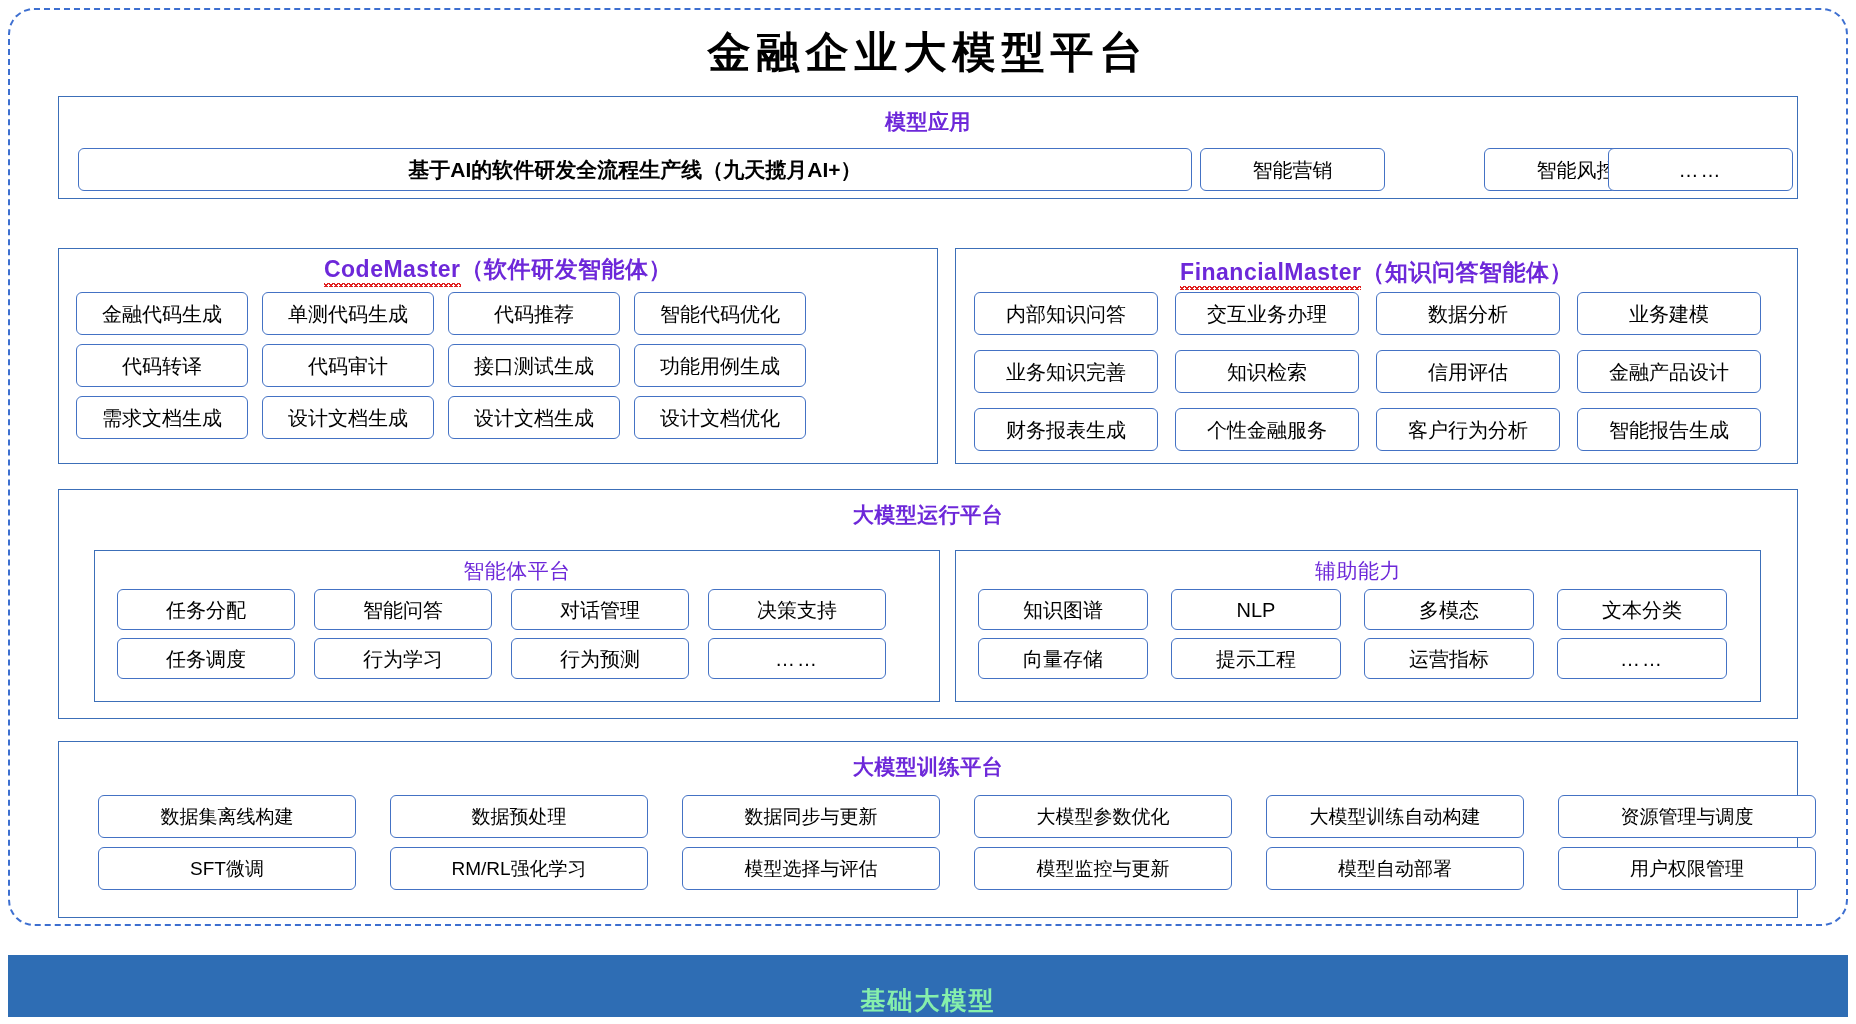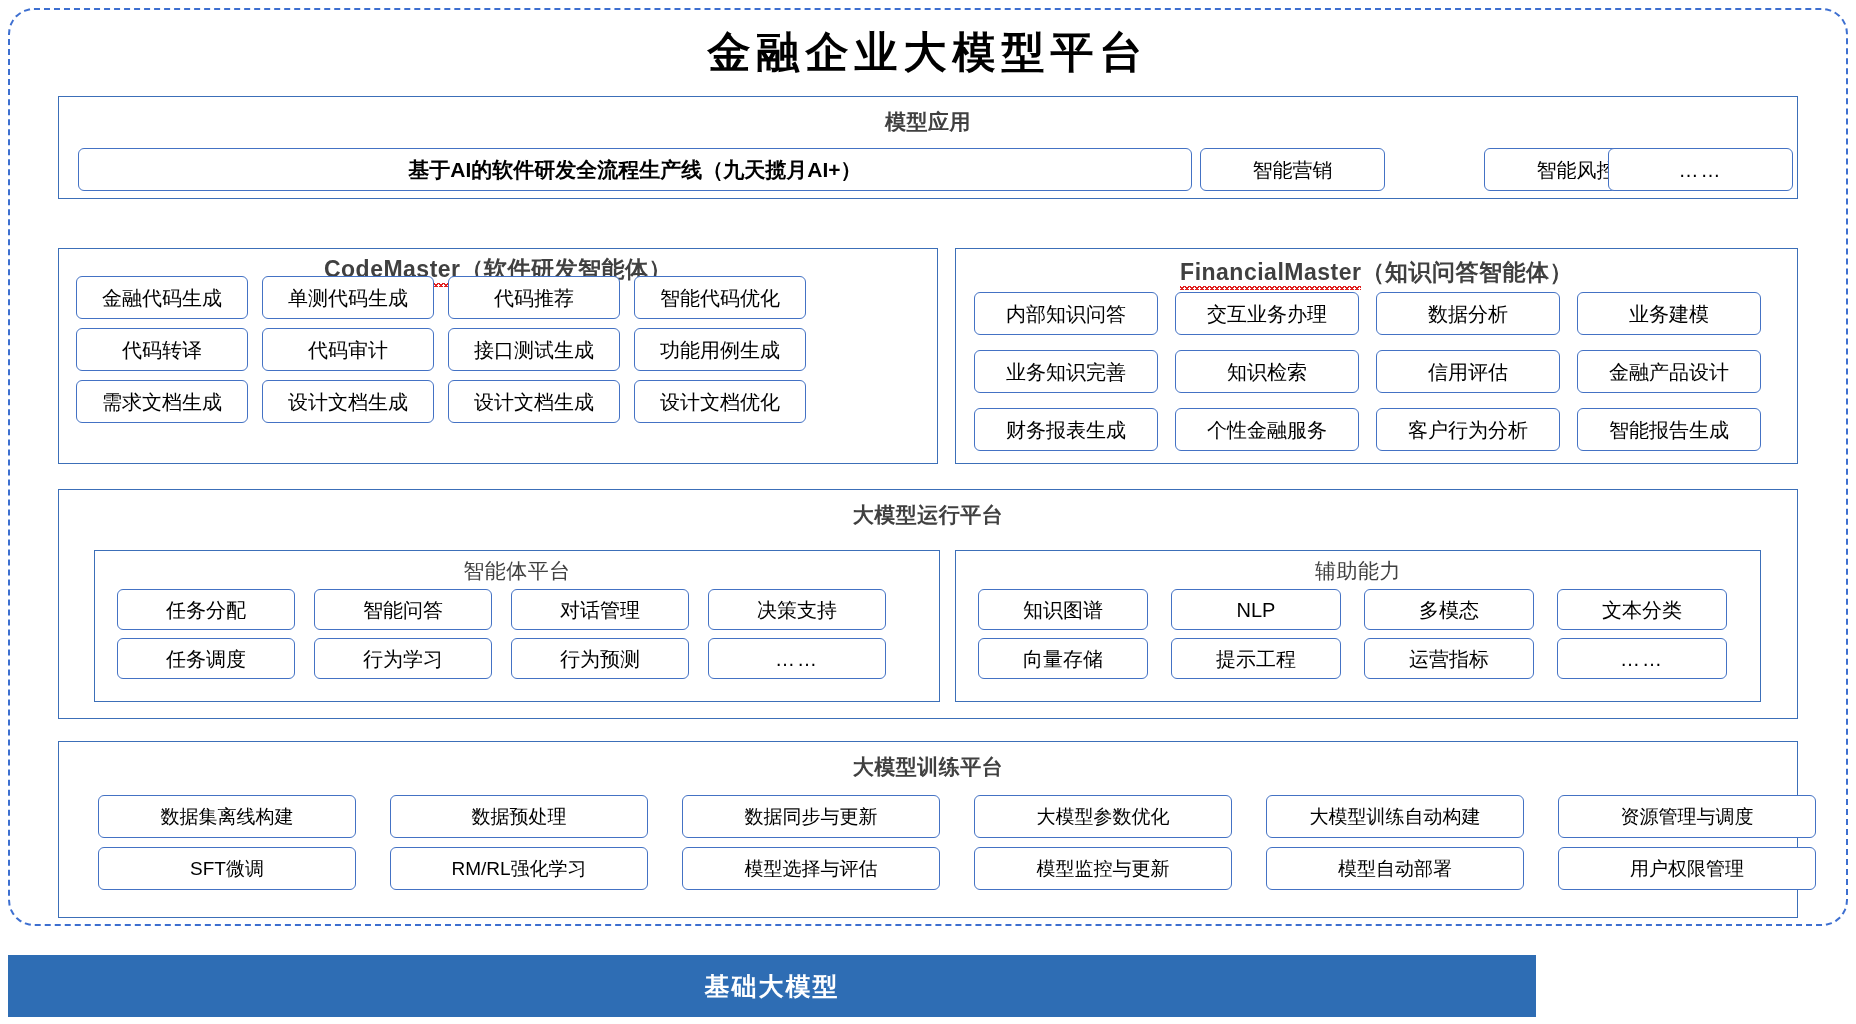--- a/index.html
+++ b/index.html
@@ -37,21 +37,21 @@
   
   .panel {
     position: absolute;
     border: 1.6px solid #3c6fb8;
     background: #ffffff;
   }
   .panel-title {
     text-align: center;
     font-size: 21px;
     font-weight: 700;
-    color: #404040;
+    color: #6d28d9;
     letter-spacing: 0.5px;
   }
   .panel-title.light {
     font-weight: 400;
     font-size: 21px;
   }
 
   
   .sp {
     position: relative;
@@ -90,26 +90,26 @@
   .chip-grid {
     position: absolute;
     display: grid;
     gap: 9px 14px;
   }
 
   
   .base-bar {
     position: absolute;
     left: 8px; top: 955px;
-    width: 1528px; height: 62px;
+    width: 1840px; height: 62px;
     background: #2e6db4;
     display: flex;
-    align-items: center;
+    align-items: flex-end;
     justify-content: center;
-    color: #ffffff;
+    color: #86efac;
     font-size: 25px;
     font-weight: 700;
     letter-spacing: 2px;
   }
 </style>
 </head>
 <body>
 
 <div id="root">
 
@@ -123,21 +123,21 @@
   <div class="chip bold" style="position:absolute; left:78px; top:148px; width:1114px; height:43px;">基于AI的软件研发全流程生产线（九天揽月AI+）</div>
   <div class="chip" style="position:absolute; left:1200px; top:148px; width:185px; height:43px;">智能营销</div>
   <div class="chip" style="position:absolute; left:1484px; top:148px; width:185px; height:43px;">智能风控</div>
   <div class="chip dots" style="position:absolute; left:1608px; top:148px; width:185px; height:43px;">……</div>
 
   <div class="panel" style="left:58px; top:248px; width:880px; height:216px;">
     <div class="panel-title" style="margin-top:5px; font-size:23px;">
       <span class="sp">CodeMaster</span><span>（软件研发智能体）</span>
     </div>
   </div>
-  <div class="chip-grid" style="left:76px; top:276px; grid-template-columns:repeat(4, 172px); grid-auto-rows:43px;">
+  <div class="chip-grid" style="left:76px; top:292px; grid-template-columns:repeat(4, 172px); grid-auto-rows:43px;">
     <div class="chip">金融代码生成</div>
     <div class="chip">单测代码生成</div>
     <div class="chip">代码推荐</div>
     <div class="chip">智能代码优化</div>
     <div class="chip">代码转译</div>
     <div class="chip">代码审计</div>
     <div class="chip">接口测试生成</div>
     <div class="chip">功能用例生成</div>
     <div class="chip">需求文档生成</div>
     <div class="chip">设计文档生成</div>

